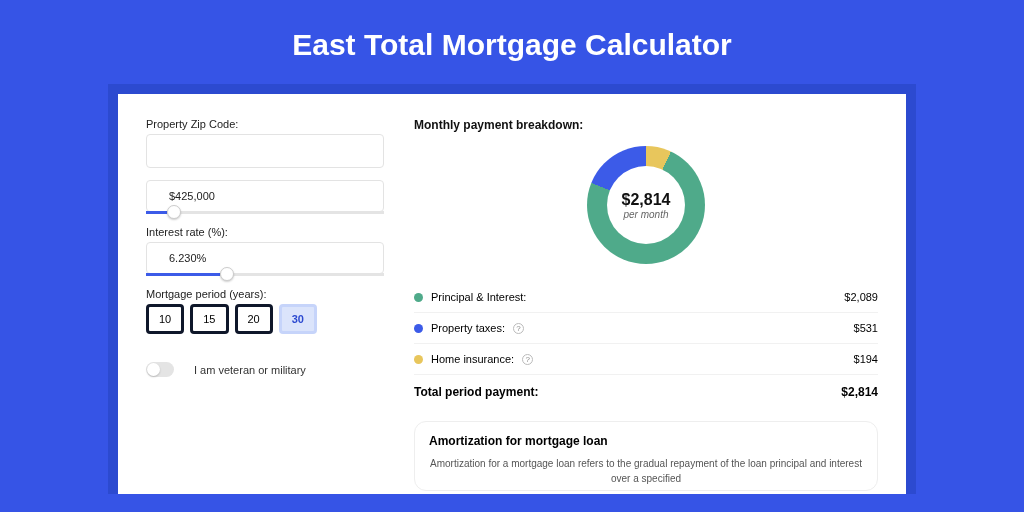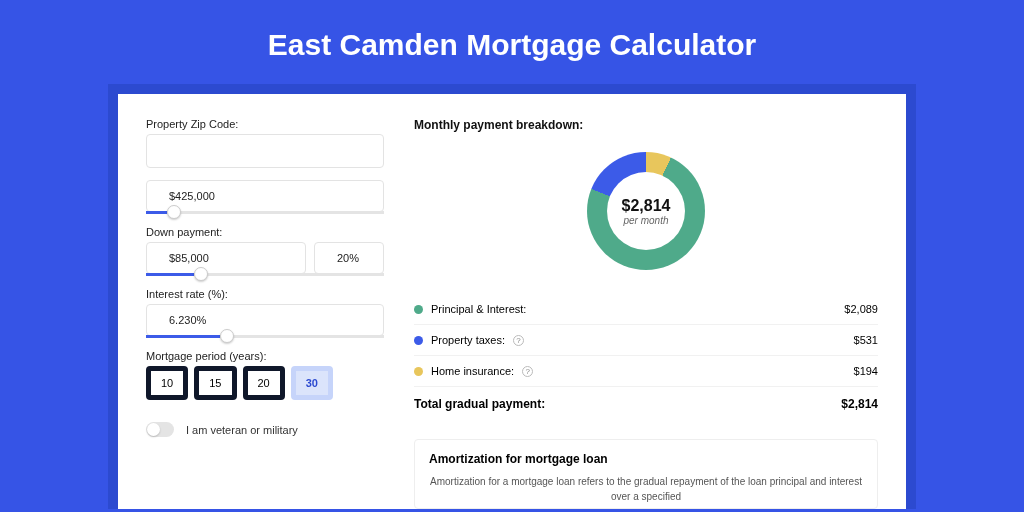--- a/index.html
+++ b/index.html
@@ -23,21 +23,21 @@
     padding: 10px 10px 0 10px;
   }
   .panel {
     background: #fff;
     display: flex;
     padding: 24px 28px 0 28px;
     gap: 30px;
     min-height: 400px;
   }
   .left { flex: 0 0 238px; display:flex; flex-direction:column; gap:12px;}
-  .right { flex: 1; display:flex; flex-direction:column; gap:14px;}
+  .right { flex: 1; display:flex; flex-direction:column; gap:8px;}
   .label {
     font-size: 11px;
     color: #222;
     margin-bottom: 4px;
   }
   .field {
     width: 100%;
     border: 1px solid #e3e3e3;
     border-radius: 4px;
     padding: 9px 22px;
@@ -67,32 +67,32 @@
     top:-6px;
     box-shadow:0 1px 2px rgba(0,0,0,.2);
   }
   .row2 { display:flex; gap:8px; }
   .row2 .field:first-child{ flex: 1 1 auto; }
   .row2 .field:last-child{ flex: 0 0 70px; }
   .periods { display:flex; gap:6px; }
   .period-btn {
     font-size:11px;
     padding: 6px 10px;
-    border:5px solid #0f172a;
+    border:3px solid #0f172a;
     border-radius:4px;
     background:#fff;
     cursor:pointer;
   }
   .period-btn.active {
     background:#dbe4fb;
     border-color:#c6d4fa;
     color:#2c4ad0;
     font-weight:600;
   }
-  .toggle-row { display:flex; align-items:center; gap:12px; font-size:11px; color:#333; margin-top:10px;}
+  .toggle-row { display:flex; align-items:center; gap:20px; font-size:11px; color:#333; margin-top:16px;}
   .toggle {
     width:28px; height:15px; background:#e4e4e4; border-radius:20px; position:relative;
   }
   .toggle::after{
     content:""; position:absolute; left:1px; top:1px;
     width:13px; height:13px; background:#fff; border-radius:50%;
     box-shadow:0 1px 2px rgba(0,0,0,.2);
   }
   .section-title {
     font-size: 12px;
@@ -130,60 +130,49 @@
     font-size:8px; color:#888; cursor:help;
   }
   .total-row{
     display:flex; justify-content:space-between;
     font-size:12px; font-weight:700;
     padding:10px 0 14px 0;
     border-top:1px solid #f1f1f1;
   }
   .amz-box{
     border:1px solid #eee;
-    border-radius:4px;
+    border-radius:12px;
     padding:12px 14px 4px 14px;
   }
   .amz-title{font-size:12px; font-weight:700; margin-bottom:8px;}
   .amz-body{font-size:10px; color:#555; line-height:1.5;text-align:center;}
 </style>
 </head>
 <body>
 
-<div class="page-title">East Camden Mortgage Calculator</div>
+<div class="page-title">East Total Mortgage Calculator</div>
 
 <div class="panel-wrap">
   <div class="panel">
 
     <div class="left">
 
       <div>
         <div class="label">Property Zip Code:</div>
         <input class="field empty" value="" style="">
       </div>
 
       <div>
         <input class="field" value="$425,000" style="">
         <div class="slider-track">
           <div class="fill" style="width:9%"></div>
           <div class="thumb" style="left:9%"></div>
         </div>
       </div>
 
-      <div>
-        <div class="label">Down payment:</div>
-        <div class="row2">
-          <input class="field" value="$85,000" style="">
-          <input class="field" value="20%" style="">
-        </div>
-        <div class="slider-track">
-          <div class="fill" style="width:20%"></div>
-          <div class="thumb" style="left:20%"></div>
-        </div>
-      </div>
 
       <div>
         <div class="label">Interest rate (%):</div>
         <input class="field" value="6.230%" style="">
         <div class="slider-track">
           <div class="fill" style="width:31%"></div>
           <div class="thumb" style="left:31%"></div>
         </div>
       </div>
 
@@ -235,21 +224,21 @@
         </div>
         <div class="legend-row">
           <div class="legend-left">
             <span class="dot yellow"></span>
             <span>Home insurance:</span>
             <span class="help">?</span>
           </div>
           <span>$194</span>
         </div>
         <div class="total-row">
-          <span>Total gradual payment:</span>
+          <span>Total period payment:</span>
           <span>$2,814</span>
         </div>
       </div>
 
       <div class="amz-box">
         <div class="amz-title">Amortization for mortgage loan</div>
         <div class="amz-body">Amortization for a mortgage loan refers to the gradual repayment of the loan principal and interest over a specified</div>
       </div>
 
     </div>

